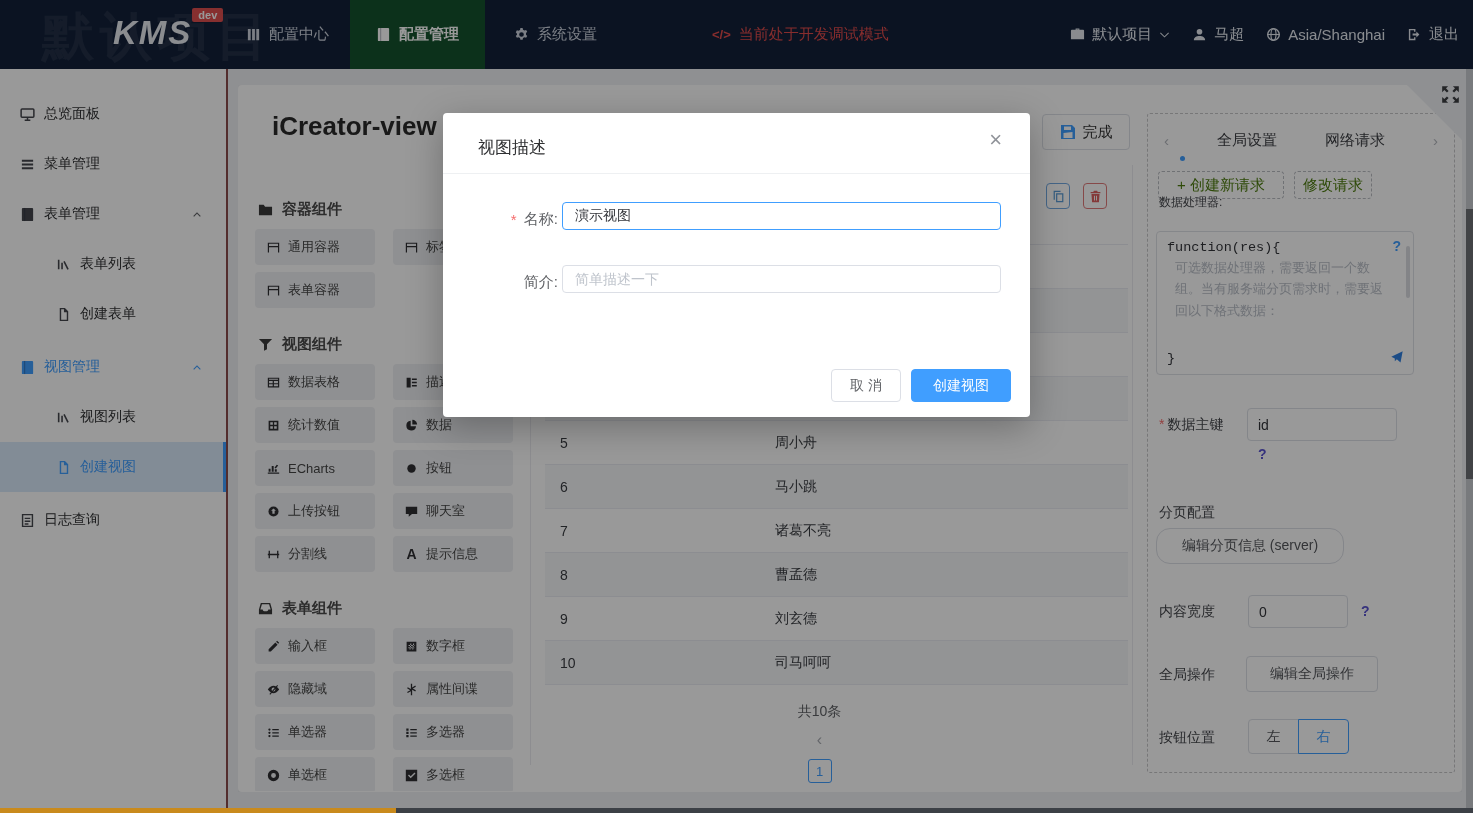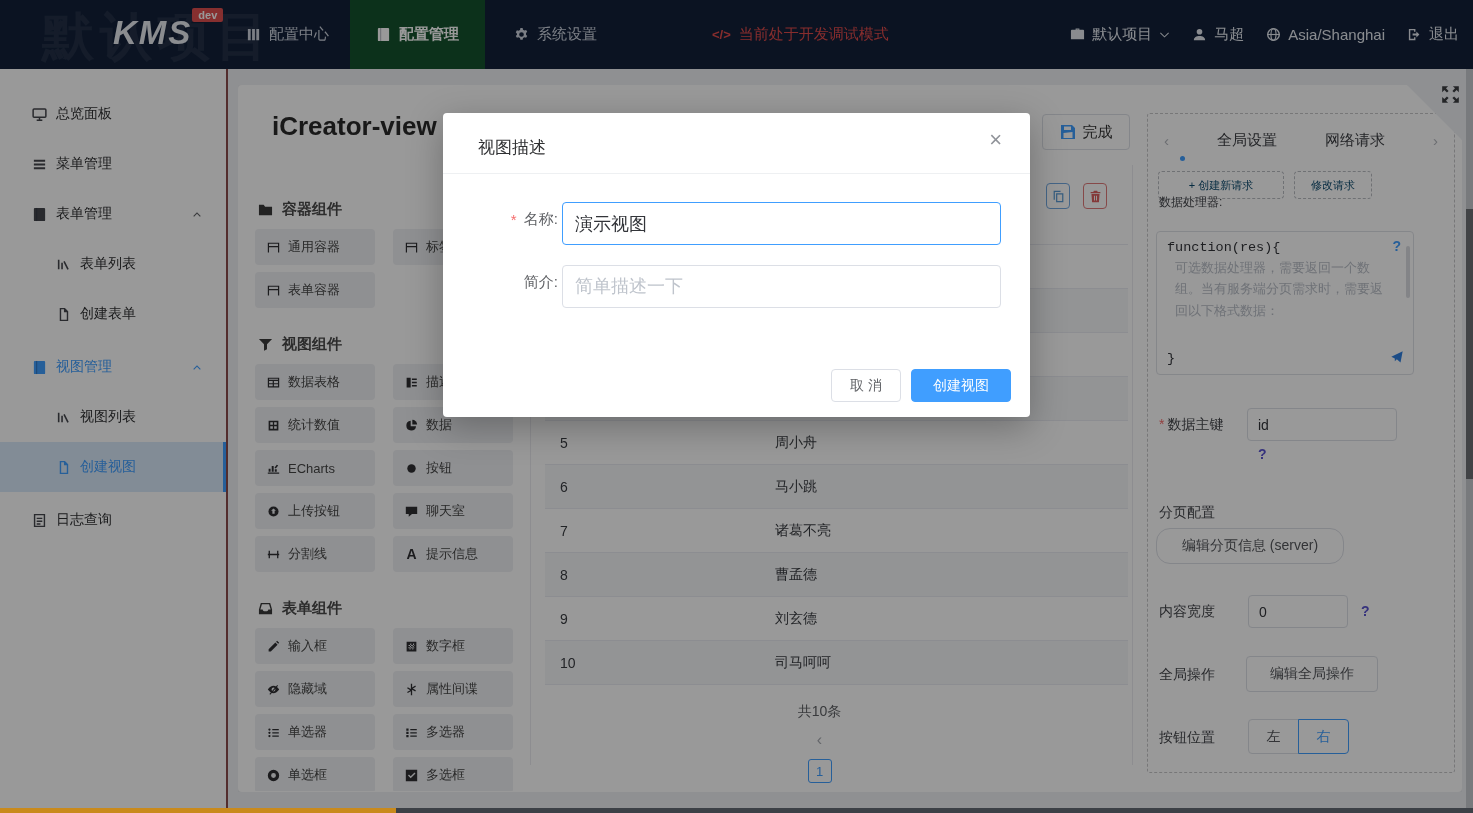--- a/index.html
+++ b/index.html
@@ -23,21 +23,21 @@
   #dev-notice { position:absolute; left:712px; top:0; height:69px; display:flex; align-items:center; gap:8px; color:#e14b4b; font-size:15px; }
   #dev-notice .code { font-size:13px; font-weight:bold; }
   #topbar-right { position:absolute; right:14px; top:0; height:69px; display:flex; align-items:center; gap:22px; color:#e4e8ef; font-size:15px; }
   .tr-item { display:flex; align-items:center; gap:7px; cursor:pointer; }
   .tr-item .icon { font-size:15px; }
   .tr-item .icon.small { font-size:11px; }
 
   
   #sidebar { position:absolute; left:0; top:69px; width:227px; height:744px; background:#ffffff; }
   #side-divider { position:absolute; left:226px; top:69px; width:2px; height:744px; background:#8a4b4b; z-index:6; }
-  .s-item { position:relative; display:flex; align-items:center; gap:9px; height:50px; font-size:14px; color:#303133; cursor:pointer; padding-left:32px; }
+  .s-item { position:relative; display:flex; align-items:center; gap:9px; height:50px; font-size:14px; color:#303133; cursor:pointer; padding-left:20px; }
   .s-item .icon { font-size:15px; color:#45474d; }
   .s-item.child { padding-left:56px; }
   .s-item .caret { position:absolute; right:24px; font-size:12px; color:#606266; }
   .s-item.blue, .s-item.blue .icon { color:#409eff; }
   .s-item.active { background:#d9eafb; border-right:4px solid #409eff; }
   .s-item.active, .s-item.active .icon { color:#409eff; }
   .s-gap { height:3px; }
 
   
   #card { position:absolute; left:238px; top:85px; width:1224px; height:707px; background:#fff; border-radius:4px;
@@ -76,21 +76,21 @@
   #size-select { width:90px; height:28px; border:1px solid #dcdfe6; border-radius:4px; display:flex; align-items:center; justify-content:space-between; padding:0 8px; font-size:13px; color:#606266; cursor:pointer; }
   #size-select .icon { font-size:11px; color:#a8abb2; }
 
   
   #panel { position:absolute; left:909px; top:28px; width:308px; height:660px; border:1px dashed #c6c6c9; border-radius:3px; }
   #panel-tabs { position:absolute; left:0; top:8px; width:100%; height:36px; display:flex; align-items:center; justify-content:space-between; padding:0 16px; }
   .ptab { font-size:15px; color:#3c3e43; cursor:pointer; }
   .parrow { font-size:15px; color:#b3b6bc; cursor:pointer; }
   #tab-dot { position:absolute; left:32px; top:42px; width:5px; height:5px; border-radius:50%; background:#409eff; }
   .dash-btn { position:absolute; top:57px; height:28px; border:1px dashed #b9bcc2; border-radius:4px; background:transparent;
-              display:flex; align-items:center; justify-content:center; font-size:11px; color:#0c4a6e; cursor:pointer; }
+              display:flex; align-items:center; justify-content:center; font-size:15px; color:#4d7c0f; cursor:pointer; }
   #dash-btn-1 { left:10px; width:126px; } #dash-btn-2 { left:146px; width:78px; }
   #proc-label { position:absolute; left:11px; top:80px; font-size:12px; color:#45474c; }
   #code-box { position:absolute; left:8px; top:117px; width:258px; height:144px; border:1px solid #dee1e6; border-radius:4px; background:#fff; padding:8px 10px; }
   #code-open, #code-close { font-family:"Liberation Mono","DejaVu Sans Mono",monospace; font-size:13.5px; color:#33353a; }
   #code-ph { font-size:13px; color:#b9bec7; line-height:1.65; padding:2px 14px 0 8px; }
   #code-close { position:absolute; left:10px; bottom:8px; }
   #code-q { position:absolute; right:12px; top:6px; color:#409eff; font-weight:bold; font-size:14px; cursor:pointer; }
   #code-send { position:absolute; right:9px; bottom:7px; color:#2f7fe0; font-size:14px; cursor:pointer; }
   #code-sb { position:absolute; right:3px; top:14px; width:4px; height:52px; border-radius:2px; background:#dadde2; }
   .f-label { position:absolute; font-size:14px; color:#45474c; }
@@ -124,21 +124,21 @@
   
   #mask { position:absolute; inset:0; background:rgba(0,0,0,0.40); z-index:40; }
   #modal { position:absolute; left:443px; top:113px; width:587px; height:304px; background:#fff; border-radius:4px; z-index:50;
            box-shadow:0 10px 36px rgba(0,0,0,0.28); }
   #modal-title { position:absolute; left:35px; top:23px; font-size:17px; color:#303133; }
   #modal-close { position:absolute; right:28px; top:16px; font-size:22px; color:#909399; cursor:pointer; line-height:1; }
   #modal-hr { position:absolute; left:0; top:60px; width:100%; height:1px; background:#eef0f2; }
   .m-row { position:absolute; left:0; width:100%; height:35px; }
   #m-row-name { top:89px; } #m-row-desc { top:152px; }
   .m-label { position:absolute; left:0; top:0; width:115px; height:35px; display:flex; align-items:center; justify-content:flex-end; font-size:15px; color:#606266; }
-  .m-input { position:absolute; left:119px; top:0; width:439px; height:43px; border-radius:4px; font-size:18px; color:#33353a; padding:4px 12px; outline:none; font-family:inherit; background:#fff; }
+  .m-input { position:absolute; left:119px; top:0; width:439px; height:28px; border-radius:4px; font-size:14px; color:#33353a; padding:4px 12px; outline:none; font-family:inherit; background:#fff; }
   #name-input { border:1px solid #409eff; }
   #desc-input { border:1px solid #dcdfe6; }
   .m-input::placeholder { color:#bfc4cc; }
   #modal-cancel { position:absolute; left:388px; top:256px; width:70px; height:33px; background:#fff; border:1px solid #dcdfe6; border-radius:4px;
                   font-size:14px; color:#606266; cursor:pointer; display:flex; align-items:center; justify-content:center; }
   #modal-submit { position:absolute; left:468px; top:256px; width:100px; height:33px; background:#409eff; border:1px solid #409eff; border-radius:4px;
                   font-size:14px; color:#fff; cursor:pointer; display:flex; align-items:center; justify-content:center; }
 </style>
 </head>
 <body>

